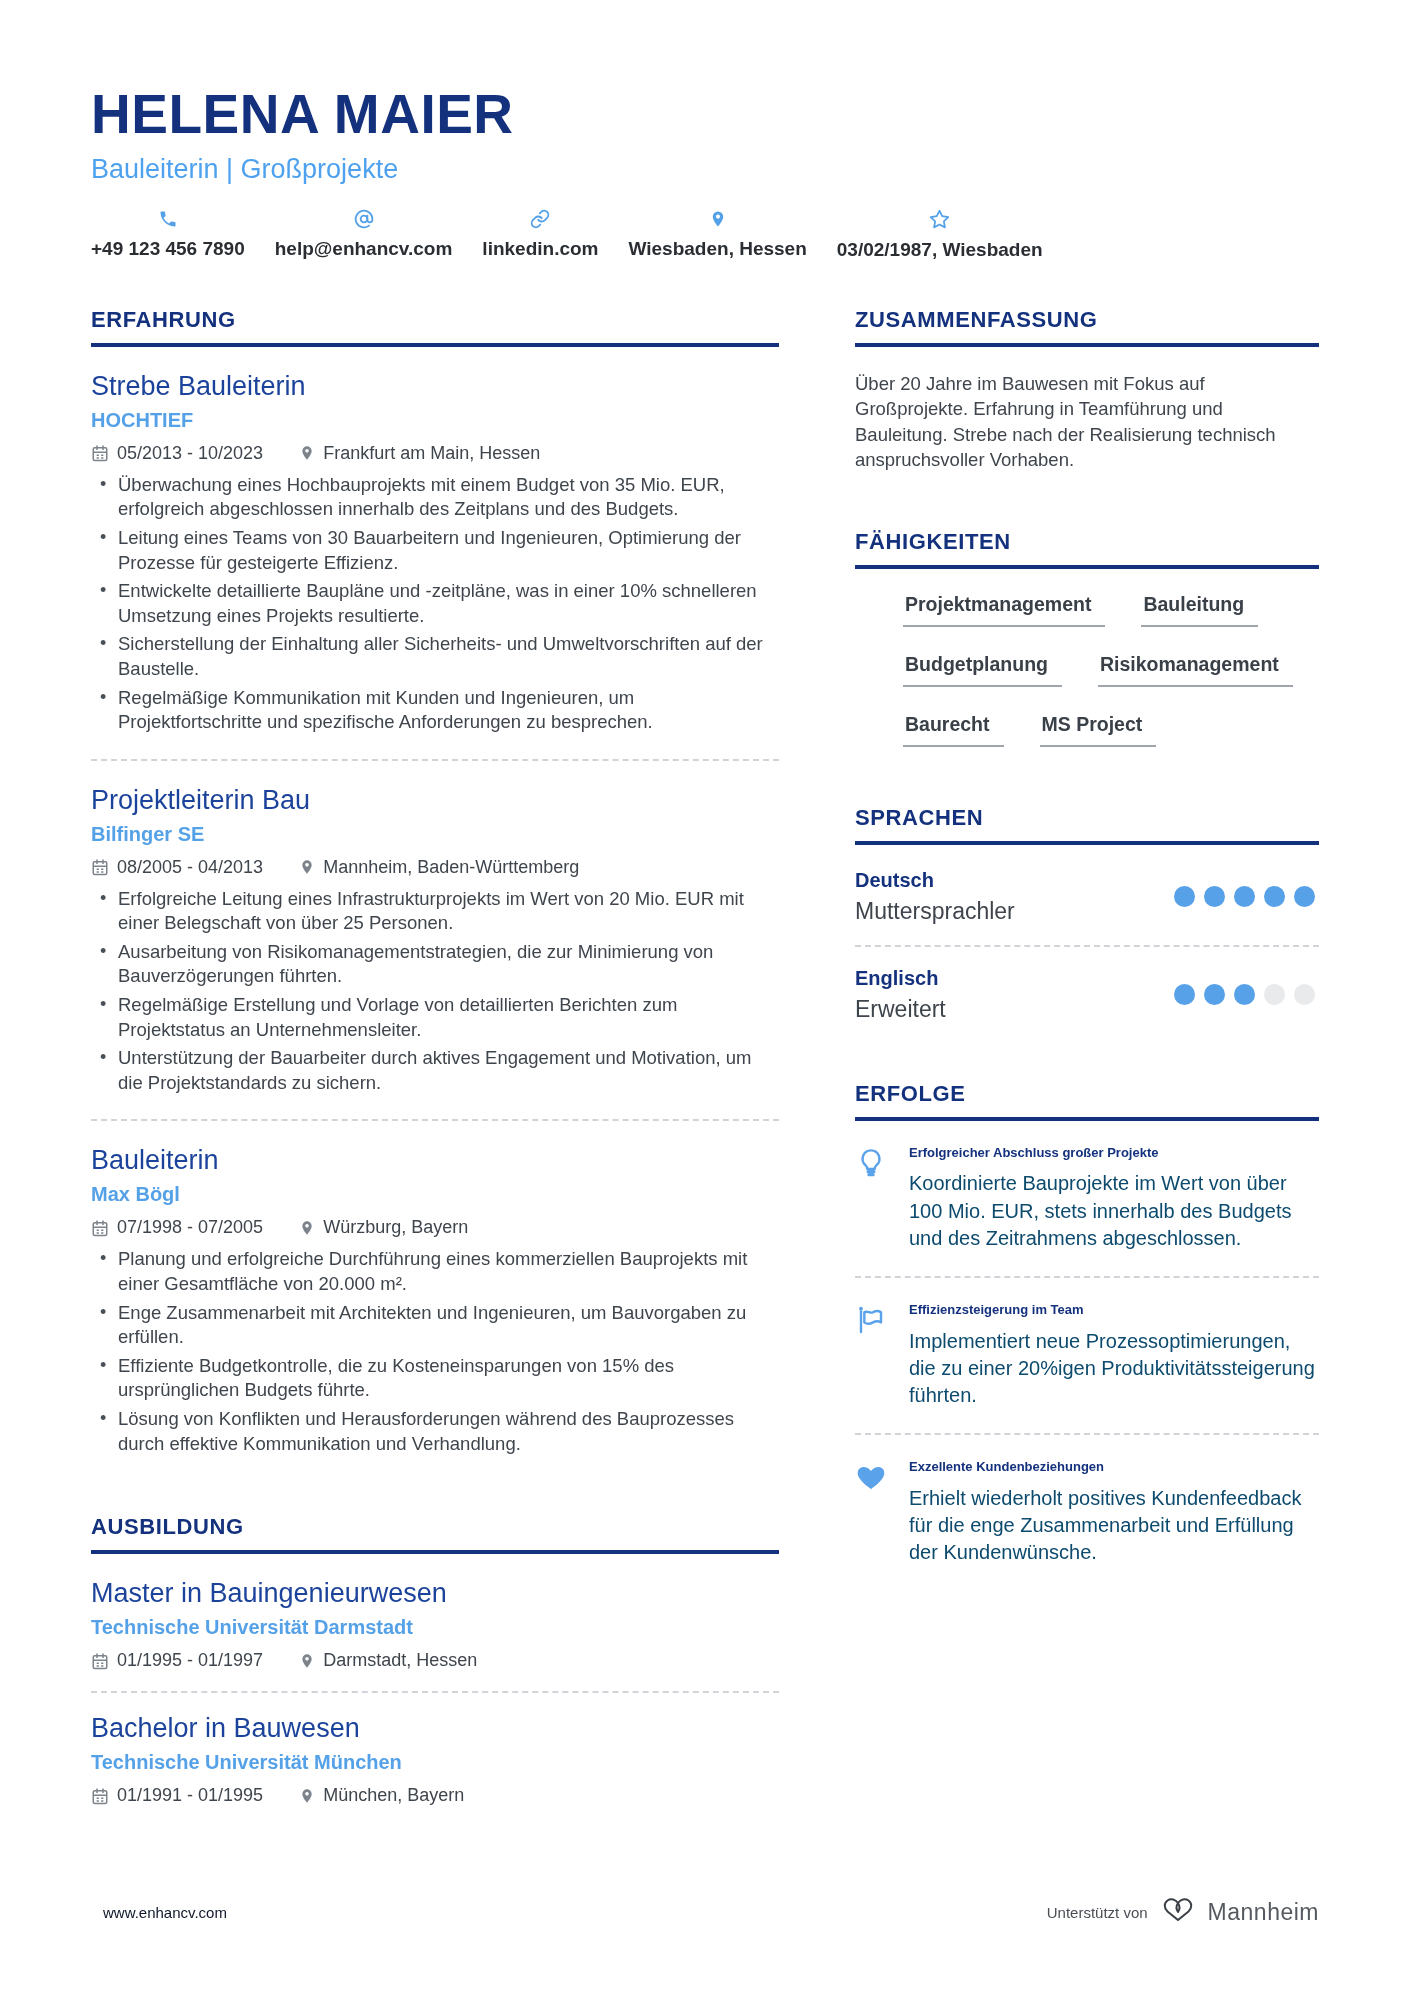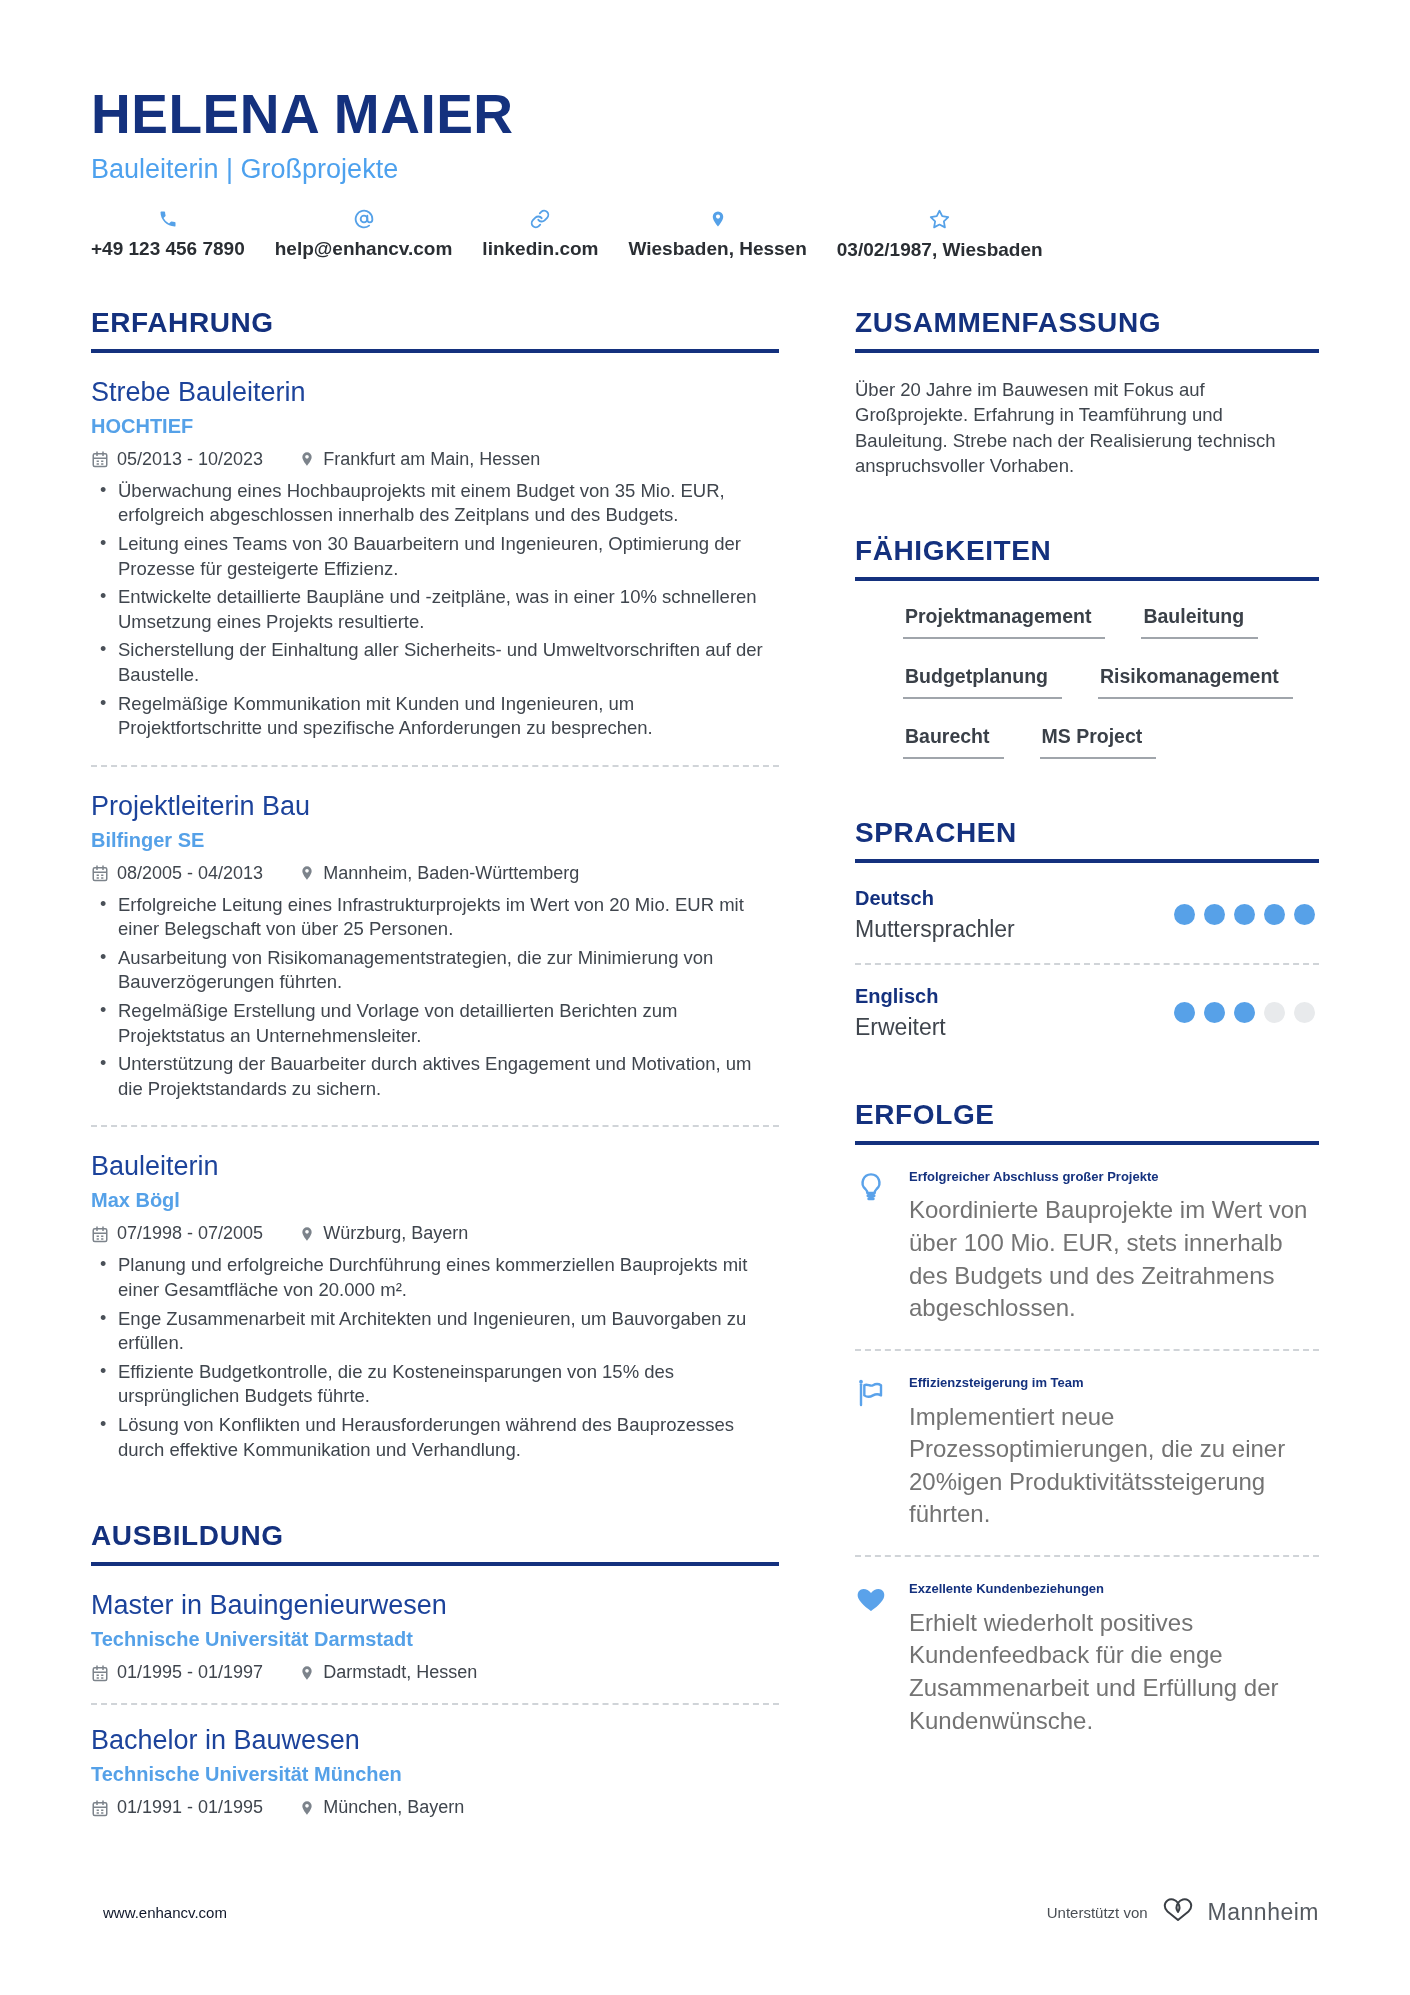--- a/index.html
+++ b/index.html
@@ -28,21 +28,21 @@
   .contact-item { display: flex; align-items: center; gap: 9px; flex-direction: column; }
   .contact-item svg { display:block; }
 
   
   .columns { display: flex; gap: 76px; margin-top: 46px; }
   .col-left  { width: 688px; flex: 0 0 688px; }
   .col-right { flex: 1; min-width: 0; }
 
   .section { margin-bottom: 50px; }
   .section-title {
-    font-size: 28px; font-weight: 800; color: #14317e; letter-spacing: 0.6px;
+    font-size: 22px; font-weight: 800; color: #14317e; letter-spacing: 0.6px;
     padding-bottom: 10px; border-bottom: 4px solid #14317e; margin-bottom: 24px;
   }
 
   
   .entry-title { font-size: 27px; font-weight: 500; color: #1c439b; }
   .entry-company { margin-top: 7px; font-size: 20px; font-weight: 700; color: #55a1e8; }
   .entry-meta {
     margin-top: 11px; display: flex; align-items: center; gap: 36px;
     font-size: 18px; color: #3f454d;
   }
@@ -77,21 +77,21 @@
   .lang-name { font-size: 20px; font-weight: 700; color: #14317e; }
   .lang-level { margin-top: 6px; font-size: 23px; color: #3f454d; }
   .dots { display: flex; gap: 9px; margin-right: 4px; }
   .dot { width: 21px; height: 21px; border-radius: 50%; background: #e8eaec; }
   .dot.filled { background: #57a1e8; }
 
   
   .ach { display: flex; gap: 18px; }
   .ach-icon { flex: 0 0 36px; padding-top: 2px; }
   .ach-title { font-size: 13px; font-weight: 700; color: #14317e; line-height: 1.28; }
-  .ach-body { margin-top: 9px; font-size: 24px; line-height: 1.36; color: #737373; }
+  .ach-body { margin-top: 9px; font-size: 20px; line-height: 1.36; color: #0c4a6e; }
 
   
   .footer {
     position: absolute; left: 91px; right: 91px; bottom: 66px;
     display: flex; justify-content: space-between; align-items: center;
   }
   .footer-left { font-size: 15px; color: #0f172a; margin-left: 12px; }
   .footer-right { display: flex; align-items: center; gap: 10px; }
   .powered-by { font-size: 15px; color: #4a4f55; }
   .brand-name { font-size: 23px; color: #555a60; letter-spacing: 0.5px; }

